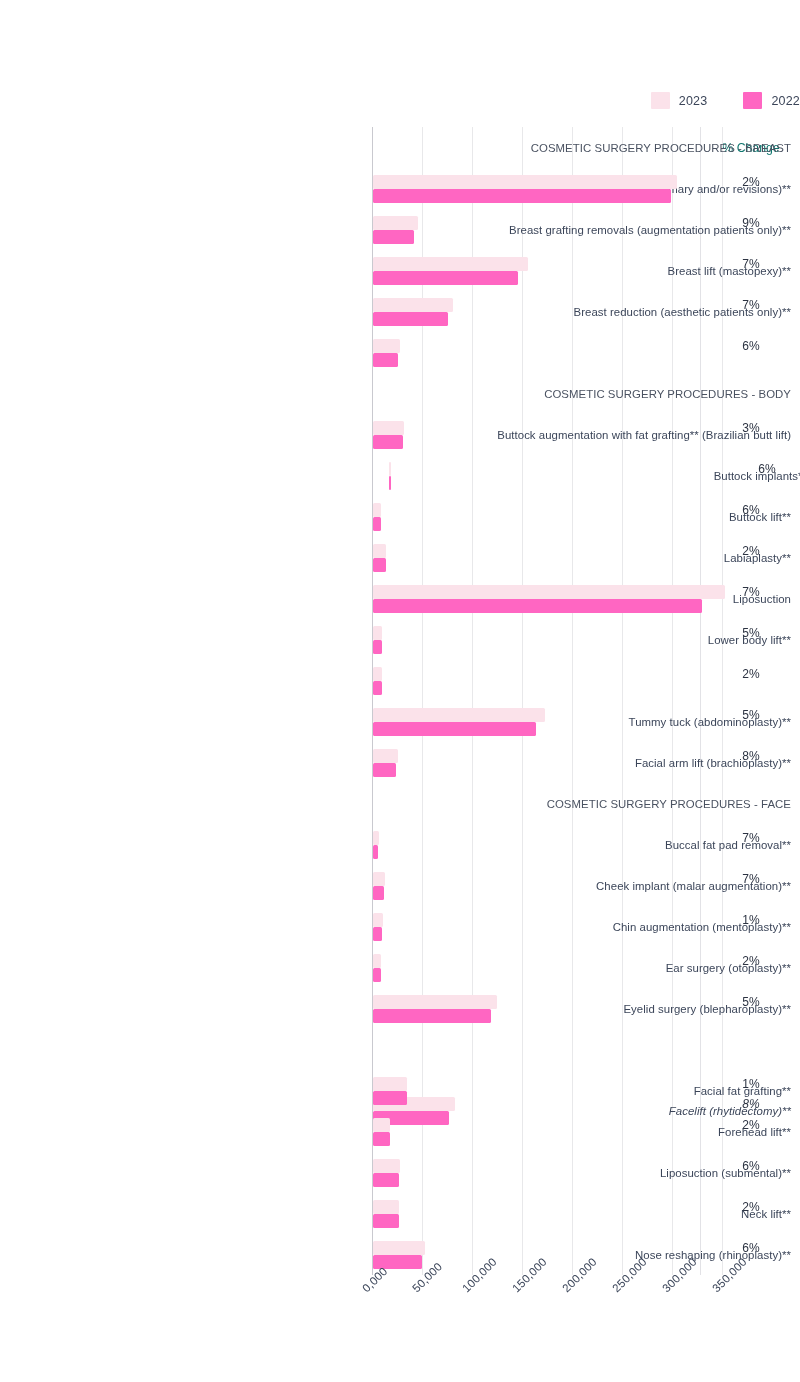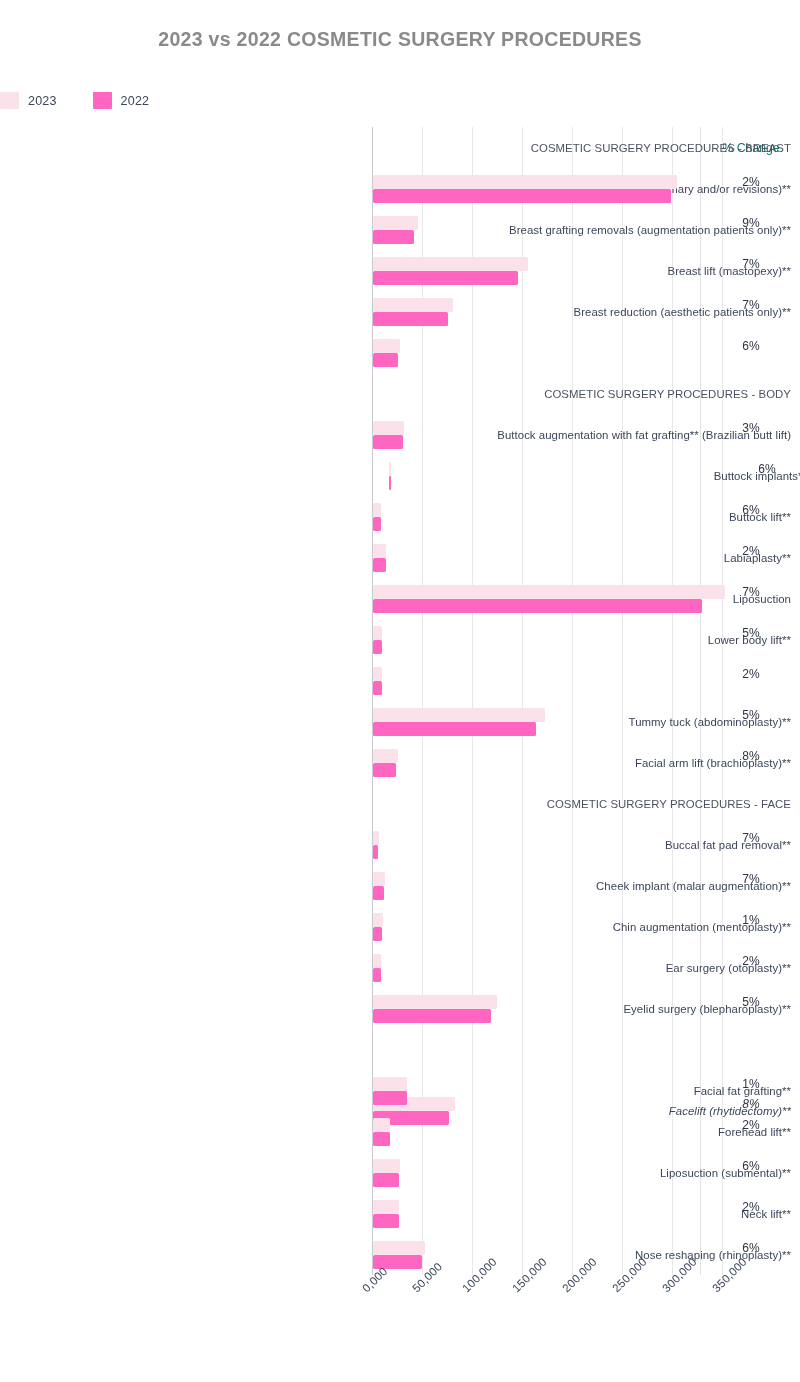--- a/index.html
+++ b/index.html
@@ -25,21 +25,21 @@
     font-weight: bold;
     letter-spacing: 0.3px;
     color: #8a8a8a;
     white-space: nowrap;
   }
   
   .legend {
     position: absolute;
     top: 92px; left: 0; width: 800px;
     display: flex;
-    justify-content: flex-start;
+    justify-content: flex-end;
     align-items: center;
     gap: 36px;
   }
   .legend-item { display: flex; align-items: center; gap: 9px; }
   .legend-swatch { width: 19px; height: 17px; border-radius: 1px; display:block; }
   .legend-label {
     font-size: 12.5px;
     color: #3b4559;
     letter-spacing: .2px;
   }
@@ -135,21 +135,20 @@
     transform: rotate(-45deg);
     white-space: nowrap;
     letter-spacing: .2px;
   }
 </style>
 </head>
 <body>
 
 <div id="chart-root">
 
-  <div class="chart-title">2023 vs 2022 COSMETIC SURGERY PROCEDURES</div>
 
   <div class="legend">
     <div class="legend-item">
       <span class="legend-swatch" style="background: rgb(251, 226, 234);"></span>
       <span class="legend-label">2023</span>
     </div>
     <div class="legend-item">
       <span class="legend-swatch" style="background: rgb(255, 102, 194);"></span>
       <span class="legend-label">2022</span>
     </div>

